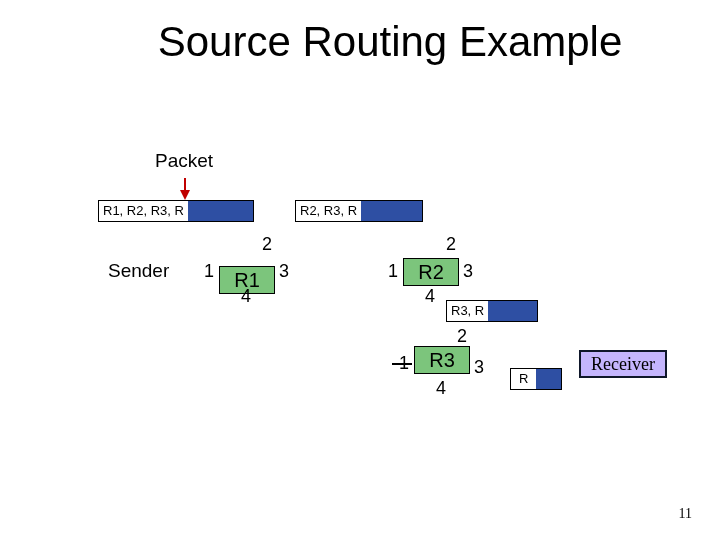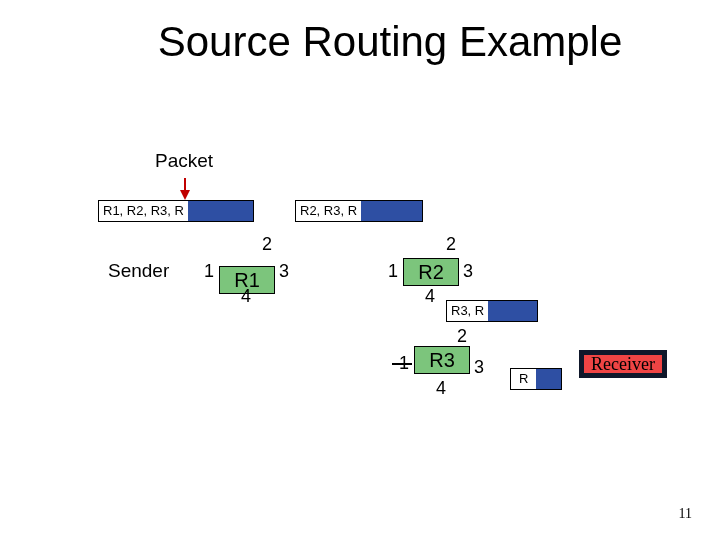--- a/index.html
+++ b/index.html
@@ -60,22 +60,22 @@
     align-items: center;
     justify-content: center;
     font-family: Arial, Helvetica, sans-serif;
     font-size: 20px;
     box-sizing: border-box;
   }
 
   .receiver {
     width: 88px;
     height: 28px;
-    background: #ef4444;
-    border: 5px solid #0f172a;
+    background: #c4b5fd;
+    border: 2px solid #0f172a;
     display: flex;
     align-items: center;
     justify-content: center;
     font-size: 18px;
     font-family: "Comic Sans MS", cursive;
     box-sizing: border-box;
   }
 
   .slide-num {
     position: absolute;

